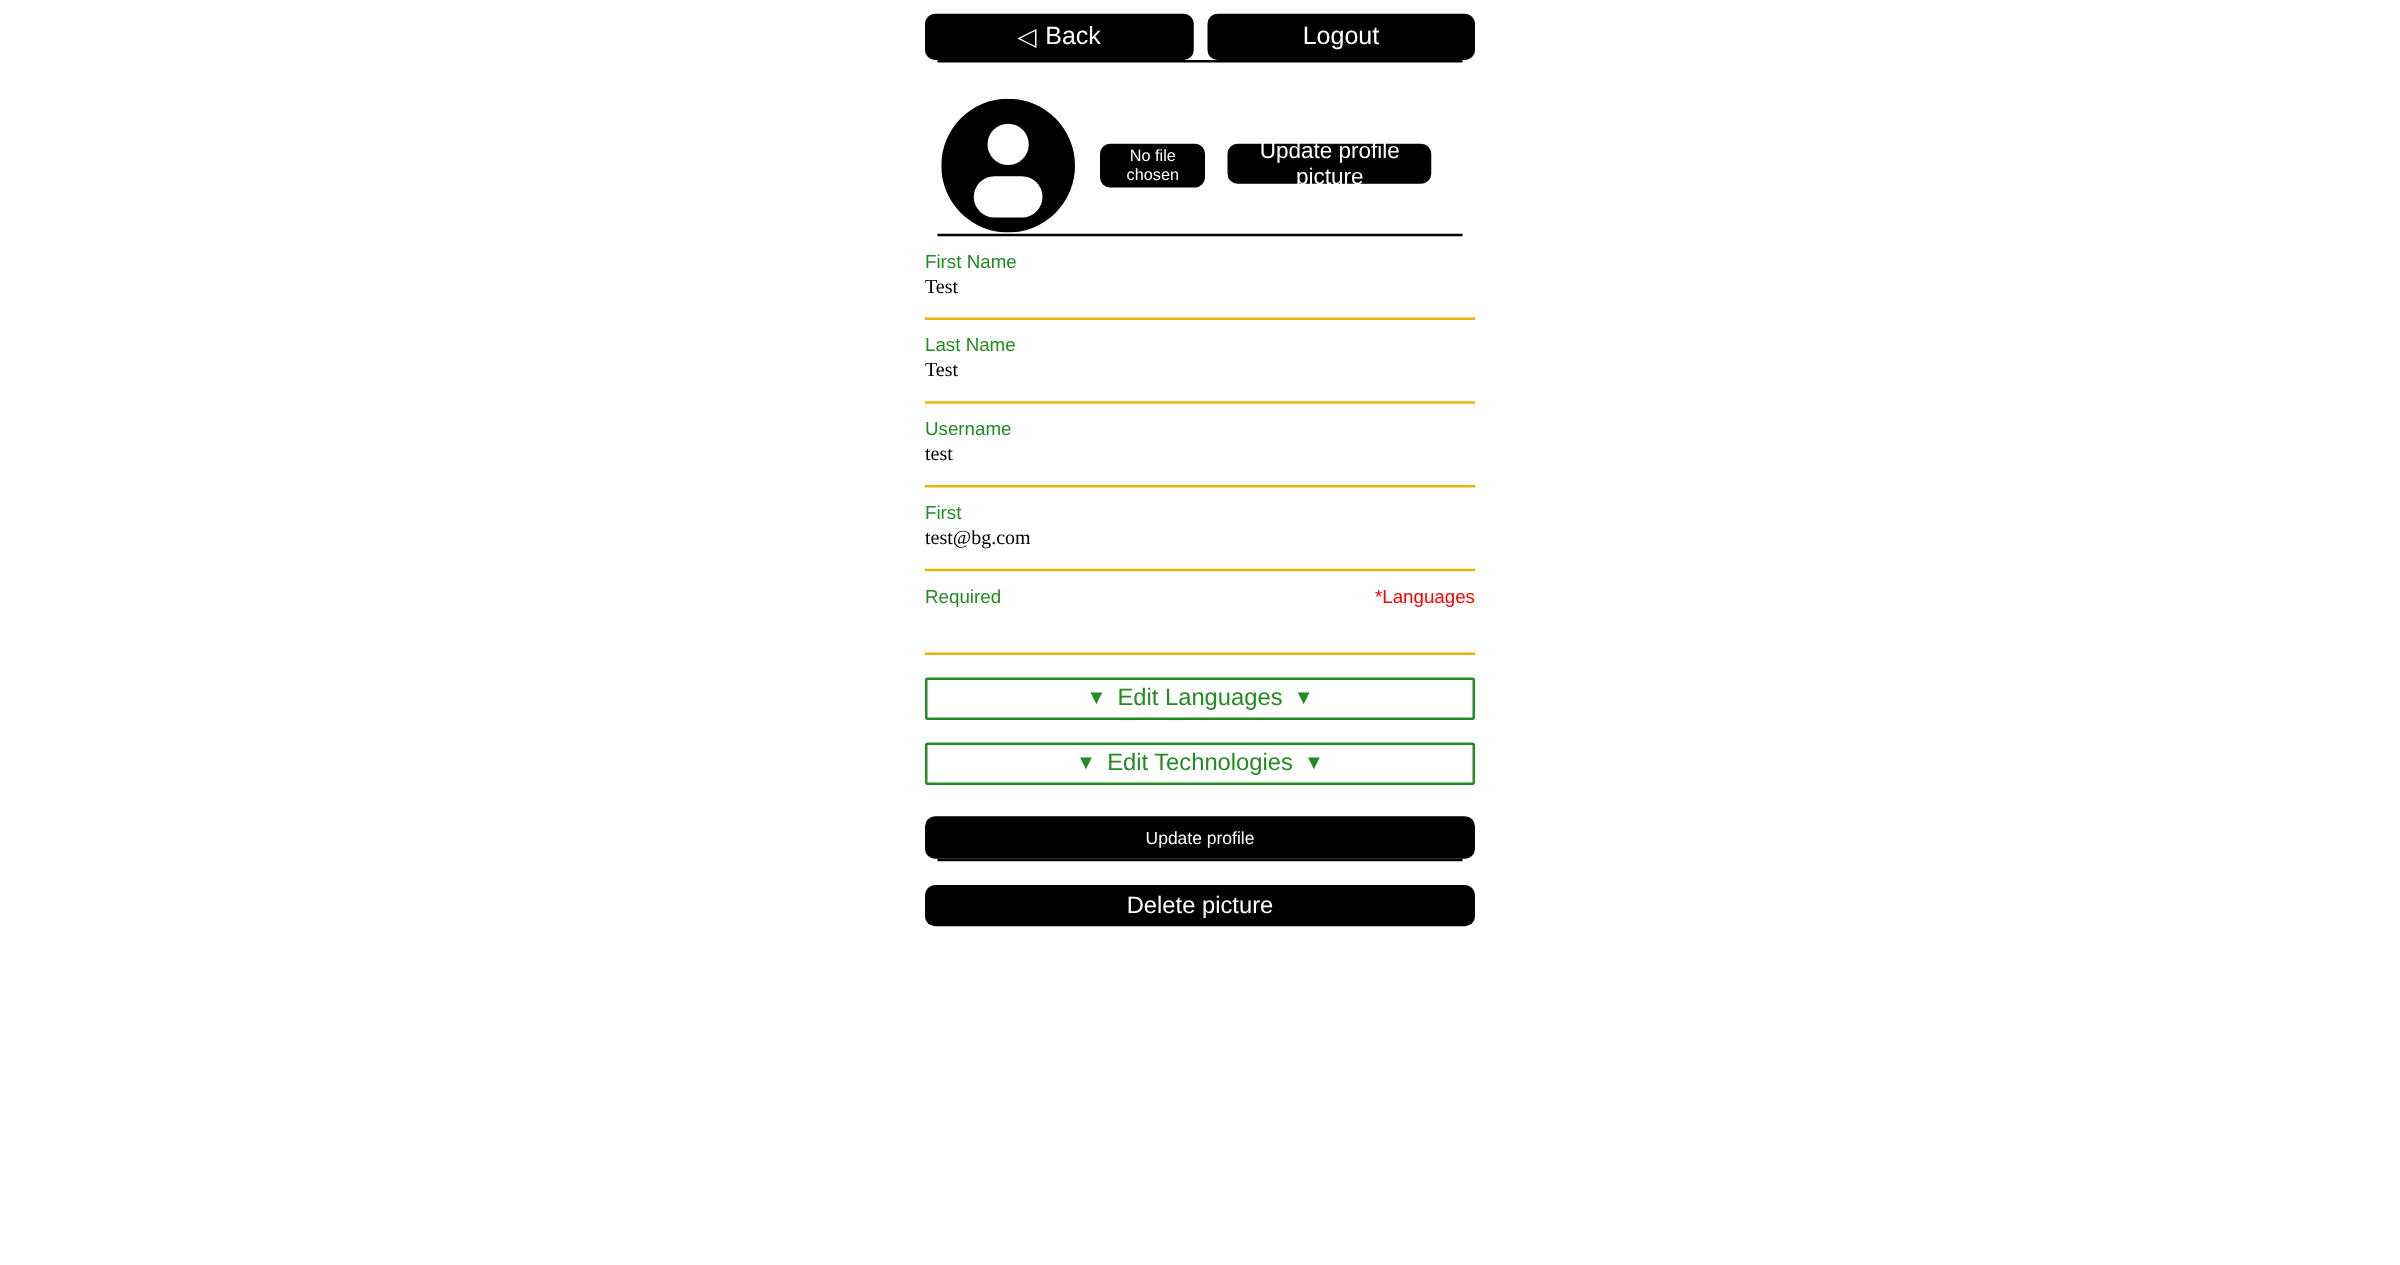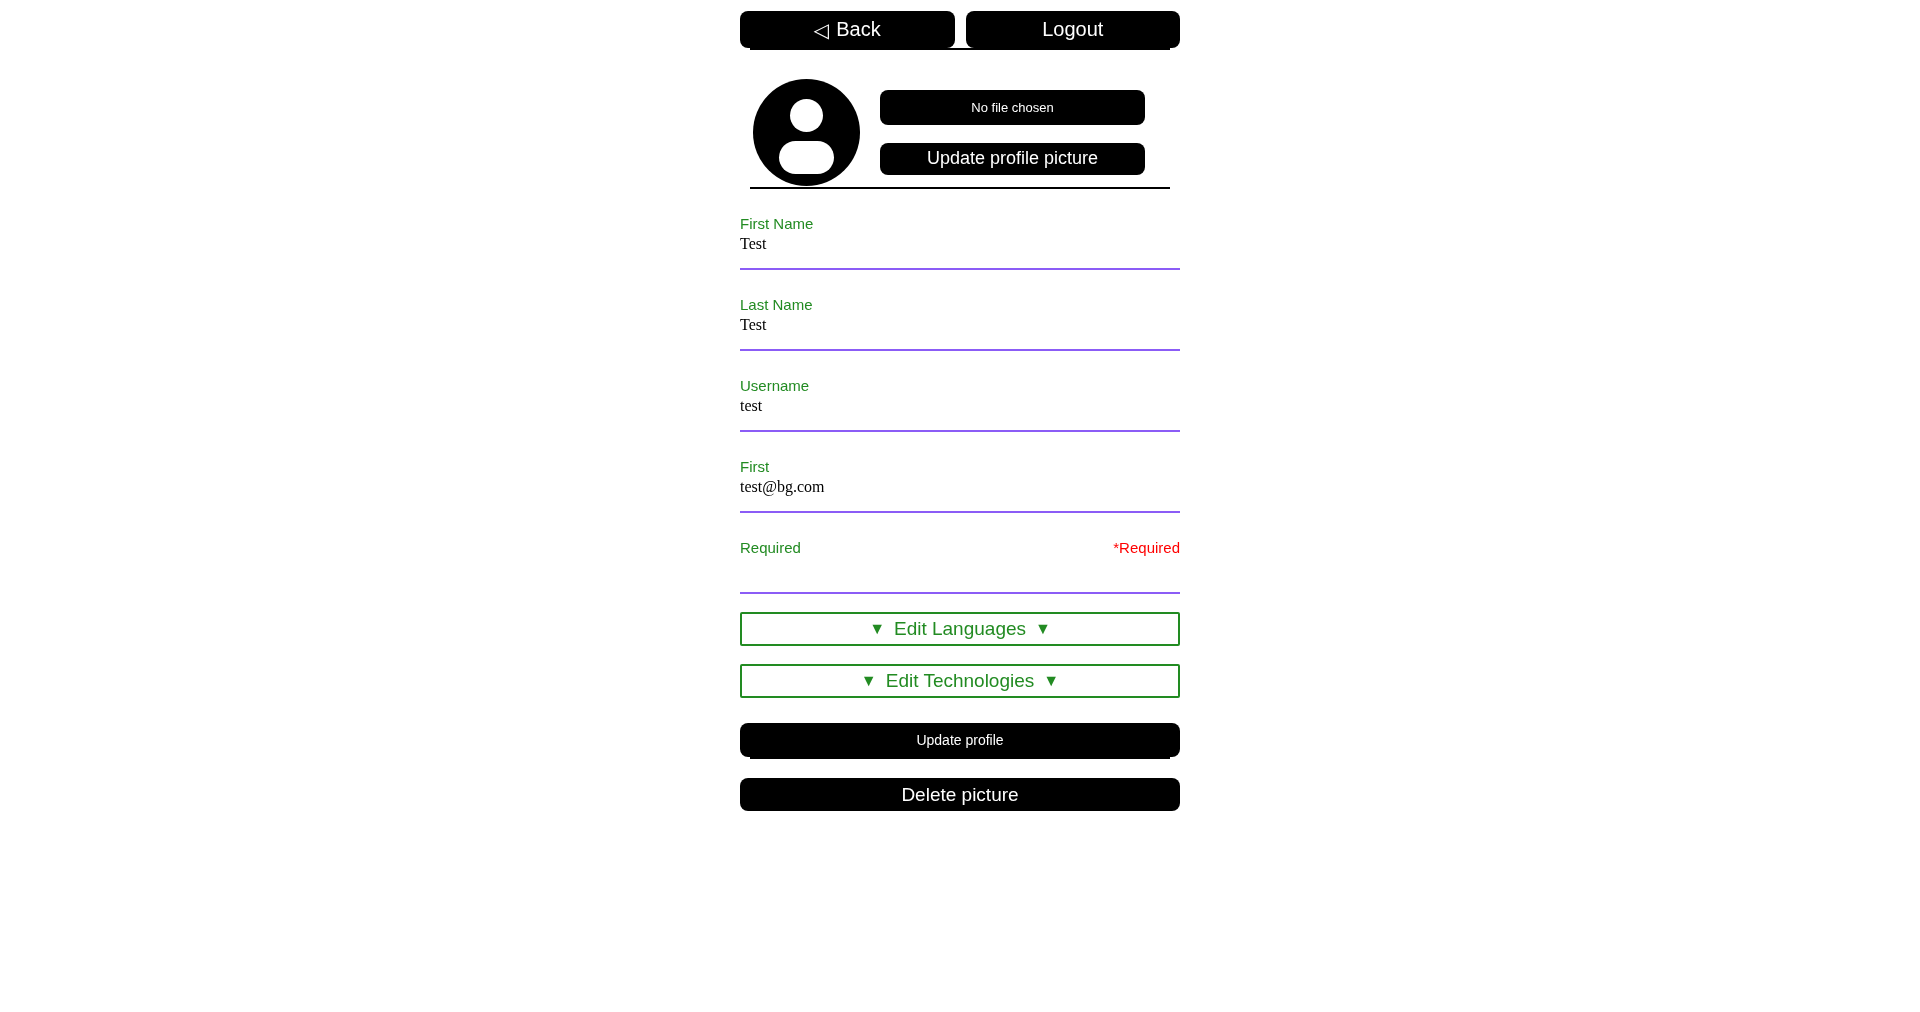--- a/index.html
+++ b/index.html
@@ -24,25 +24,25 @@
   hr.divider {
     border: none; border-top: 2px solid #000000;
     width: 420px; margin: 0 auto;
   }
   .hr-1 { margin-top: 23px; }
   .hr-2 { margin-top: 31px; }
   .hr-3 { margin-top: 19px; }
 
   .picture-row { display: flex; align-items: center; margin-top: 27px; height: 110px; }
   .avatar { width: 107px; height: 107px; margin-left: 13px; flex: none; }
-  .picture-buttons { display: flex; flex-direction: column; gap: 18px; margin-left: 20px; width: 265px; }
+  .picture-buttons { display: flex; flex-direction: row; gap: 18px; margin-left: 20px; width: 265px; }
   .file-box { height: 35px; font-size: 13px; }
   .update-pic { height: 32px; font-size: 18px; }
 
-  .field { padding-top: 12px; border-bottom: 2px solid #8b5cf6; margin-top: 14px; }
+  .field { padding-top: 12px; border-bottom: 2px solid #eab308; }
   .field-head { display: flex; justify-content: space-between; align-items: baseline; }
   .field-label { font-size: 15px; line-height: 17px; color: #228B22; }
   .required-note { font-size: 15px; line-height: 17px; color: #ff0000; }
   .field-input {
     display: block; width: 100%;
     border: none; outline: none; background: transparent;
     font-family: Liberation Serif, serif; font-size: 16px; color: #000000;
     padding: 2px 0 15px 0; margin: 0; height: 36px;
   }
 
@@ -117,21 +117,21 @@
     <div class="field">
       <div class="field-head">
         <span class="field-label">First</span>
       </div>
       <input type="text" class="field-input" value="test@bg.com" style="">
     </div>
 
     <div class="field">
       <div class="field-head">
         <span class="field-label">Required</span>
-        <span class="required-note">*Required</span>
+        <span class="required-note">*Languages</span>
       </div>
       <input type="password" class="field-input" value="" style="">
     </div>
 
     <button type="button" class="edit-btn">
       <span class="tri">▼</span>
       <span>Edit Languages</span>
       <span class="tri">▼</span>
     </button>
 

